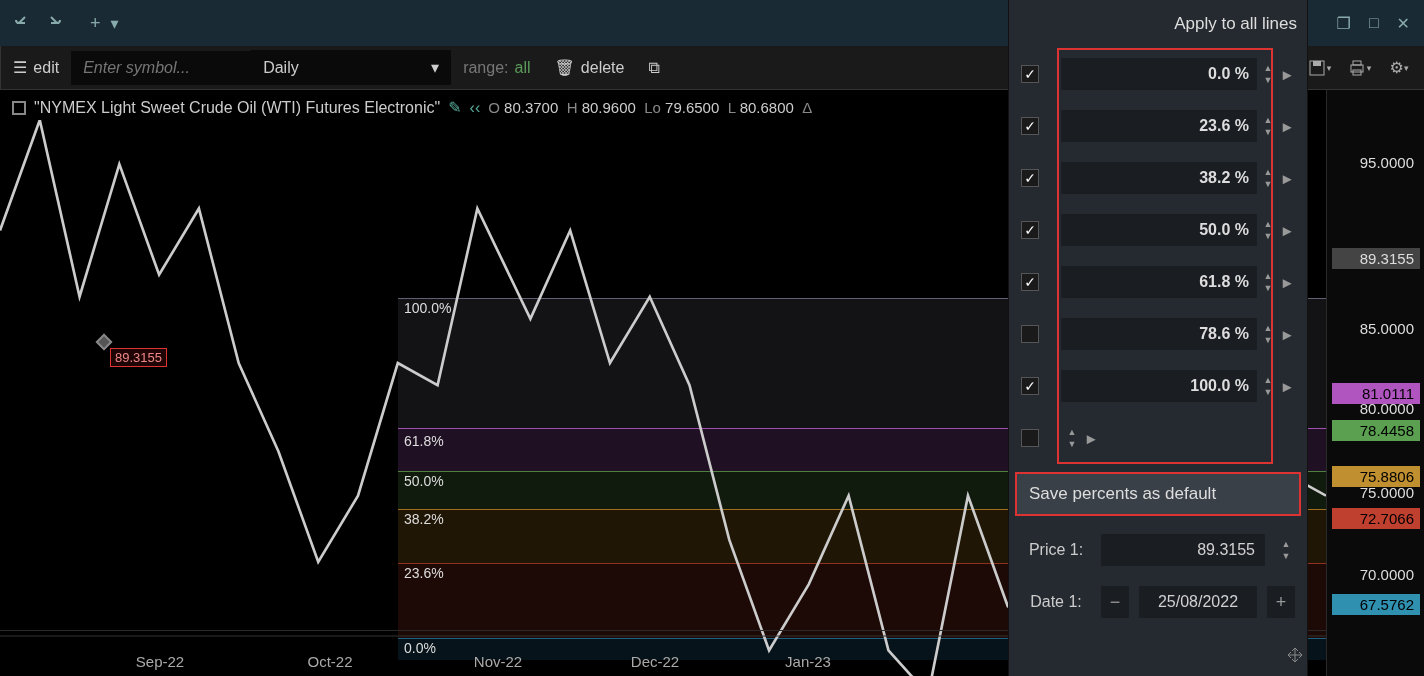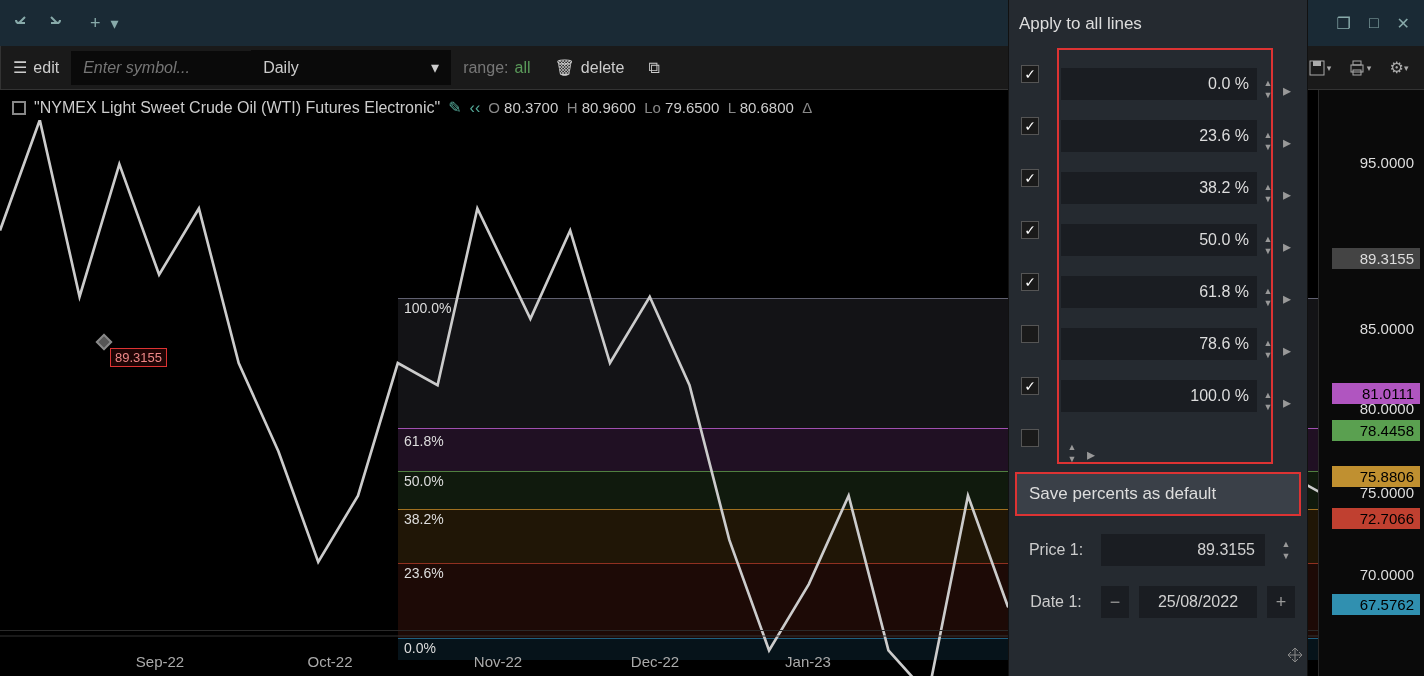--- a/index.html
+++ b/index.html
@@ -26,39 +26,39 @@
 .tb-icon { width: 30px; height: 30px; display: flex; align-items: center; justify-content: center; color: #aaa; cursor: pointer; }
 .stat-box { width: 18px; height: 18px; background: #000; border: 1px solid #444; }
 
 .main { position: relative; height: 586px; }
 .chart-area { position: absolute; left: 0; top: 0; right: 98px; bottom: 0; background: #000; }
 .chart-header { position: absolute; top: 8px; left: 12px; font-size: 16px; color: #ccc; z-index: 5; display: flex; align-items: center; gap: 8px; }
 .ch-box { width: 14px; height: 14px; border: 2px solid #888; display: inline-block; }
 .ohlc { font-size: 15px; }
 .ohlc-k { color: #888; }
 
-.price-axis { position: absolute; right: 0; top: 0; width: 106px; height: 586px; background: #0a0a0a; border-left: 1px solid #2a2a2a; }
+.price-axis { position: absolute; right: 0; top: 0; width: 98px; height: 586px; background: #0a0a0a; border-left: 1px solid #2a2a2a; }
 .price-tag { position: absolute; right: 4px; padding: 2px 6px; font-size: 15px; color: #ddd; text-align: right; width: 88px; }
 .price-plain { background: transparent; }
 .price-band { color: #000; }
 
 .chart-svg { position: absolute; left: 0; top: 30px; right: 0; bottom: 46px; }
 .fib-zone { position: absolute; left: 398px; right: 0; }
 .fib-label { position: absolute; left: 404px; font-size: 14px; color: #ddd; }
 
 .anchor { position: absolute; width: 12px; height: 12px; border: 2px solid #888; background: #555; transform: rotate(45deg); }
 .anchor-lbl { position: absolute; border: 1px solid #d33; background: rgba(200,30,30,0.15); color: #e88; font-size: 13px; padding: 1px 4px; }
 
 .time-axis { position: absolute; bottom: 0; left: 0; right: 0; height: 46px; border-top: 1px solid #2a2a2a; }
 .time-tick { position: absolute; bottom: 6px; font-size: 15px; color: #aaa; transform: translateX(-50%); }
 .time-marks { position: absolute; top: 0; left: 0; right: 0; height: 10px; }
 
 .panel { position: absolute; top: 0; right: 116px; width: 300px; height: 676px; background: #252a30; z-index: 20; border-left: 1px solid #111; border-right: 1px solid #111; }
-.panel-title { padding: 14px 10px; font-size: 17px; color: #ddd; }
-.fib-row { height: 52px; display: flex; align-items: flex-end; padding: 0 6px; }
+.panel-title { padding: 14px 10px; font-size: 17px; color: #ddd; text-align: right; }
+.fib-row { height: 52px; display: flex; align-items: center; padding: 0 6px; font-weight: bold; }
 .fib-cb-wrap { width: 46px; padding-left: 12px; }
 .fib-cb { width: 18px; height: 18px; background: #1a1a1a; border: 1px solid #555; display: flex; align-items: center; justify-content: center; color: #fff; font-size: 14px; cursor: pointer; }
 .fib-input { flex: 1; background: #1a1d22; height: 32px; display: flex; align-items: center; justify-content: flex-end; padding: 0 8px; font-size: 16px; color: #ddd; }
 .spinner { width: 18px; display: flex; flex-direction: column; gap: 2px; margin-left: 2px; }
 .spin-btn { height: 10px; display: flex; align-items: center; justify-content: center; color: #999; cursor: pointer; font-size: 9px; }
 .expand { width: 18px; color: #999; cursor: pointer; margin-left: 6px; }
 
 .row-block { display: flex; align-items: center; }
 
 .save-btn { margin: 8px 6px; border: 2px solid #d33; background: #3a4048; padding: 10px 12px; font-size: 17px; color: #ddd; cursor: pointer; }

